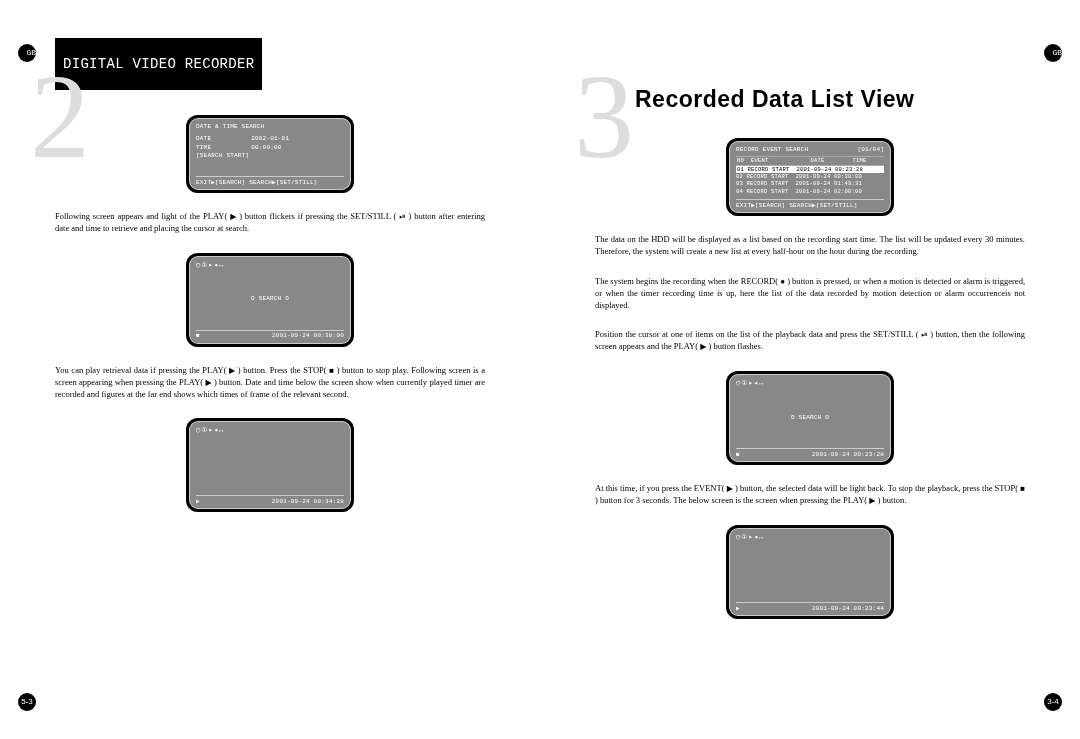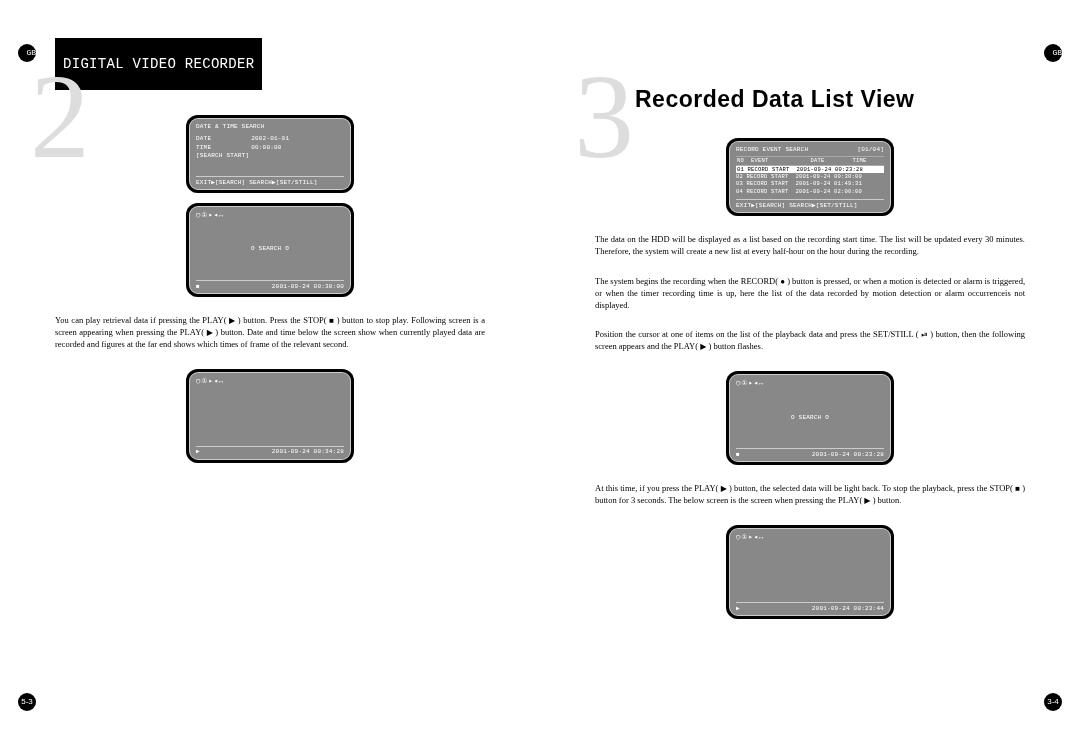--- a/index.html
+++ b/index.html
@@ -181,39 +181,46 @@
         <span>TIME</span>
         <span>00:00:00</span>
       </div>
       <div style="font-size:6px;">[SEARCH START]</div>
       <div class="screen-sep"></div>
       <div class="screen-bottom">
           <span>EXIT▶[SEARCH] SEARCH▶[SET/STILL]</span>
         </div>
     </div>
 
+    <div class="para">
+      <span>Following screen appears and light of the PLAY(</span>
+      <span class="inline-icon">▶</span>
+      <span>) button flickers if pressing the SET/STILL (</span>
+      <span class="inline-icon">⏯</span>
+      <span>) button after entering date and time to retrieve and placing the cursor at search.</span>
+    </div>
 
     <div class="screen-box">
       <div class="screen-iconrow">◯①▸◂↔</div>
       <div class="screen-center">O  SEARCH  O</div>
       <div class="screen-sep"></div>
       <div class="screen-bottom">
         <span>■</span>
         <span>2001-09-24 00:30:00</span>
       </div>
     </div>
 
     <div class="para">
       <span>You can play retrieval data if pressing the PLAY(</span>
       <span class="inline-icon">▶</span>
       <span>) button. Press the STOP(</span>
       <span class="inline-icon">■</span>
       <span>) button to stop play. Following screen is a screen appearing when pressing the PLAY(</span>
       <span class="inline-icon">▶</span>
-      <span>) button. Date and time below the screen show when currently played data are recorded and figures at the far end shows which times of frame of the relevant second.</span>
+      <span>) button. Date and time below the screen show when currently played timer are recorded and figures at the far end shows which times of frame of the relevant second.</span>
     </div>
 
     <div class="screen-box">
       <div class="screen-iconrow">◯①▸◂↔</div>
       <div class="screen-sep"></div>
       <div class="screen-bottom">
         <span>▶</span>
         <span>2001-09-24 00:34:28</span>
       </div>
     </div>
@@ -267,21 +274,21 @@
       <div class="screen-iconrow">◯①▸◂↔</div>
       <div class="screen-center">O SEARCH O</div>
       <div class="screen-sep"></div>
       <div class="screen-bottom">
         <span>■</span>
         <span>2001-09-24 00:23:28</span>
       </div>
     </div>
 
     <div class="para">
-      <span>At this time, if you press the PLAY(</span>
+      <span>At this time, if you press the EVENT(</span>
       <span class="inline-icon">▶</span>
       <span>) button, the selected data will be light back. To stop the playback, press the STOP(</span>
       <span class="inline-icon">■</span>
       <span>) button for 3 seconds. The below screen is the screen when pressing the PLAY(</span>
       <span class="inline-icon">▶</span>
       <span>) button.</span>
     </div>
 
     <div class="screen-box">
       <div class="screen-iconrow">◯①▸◂↔</div>

